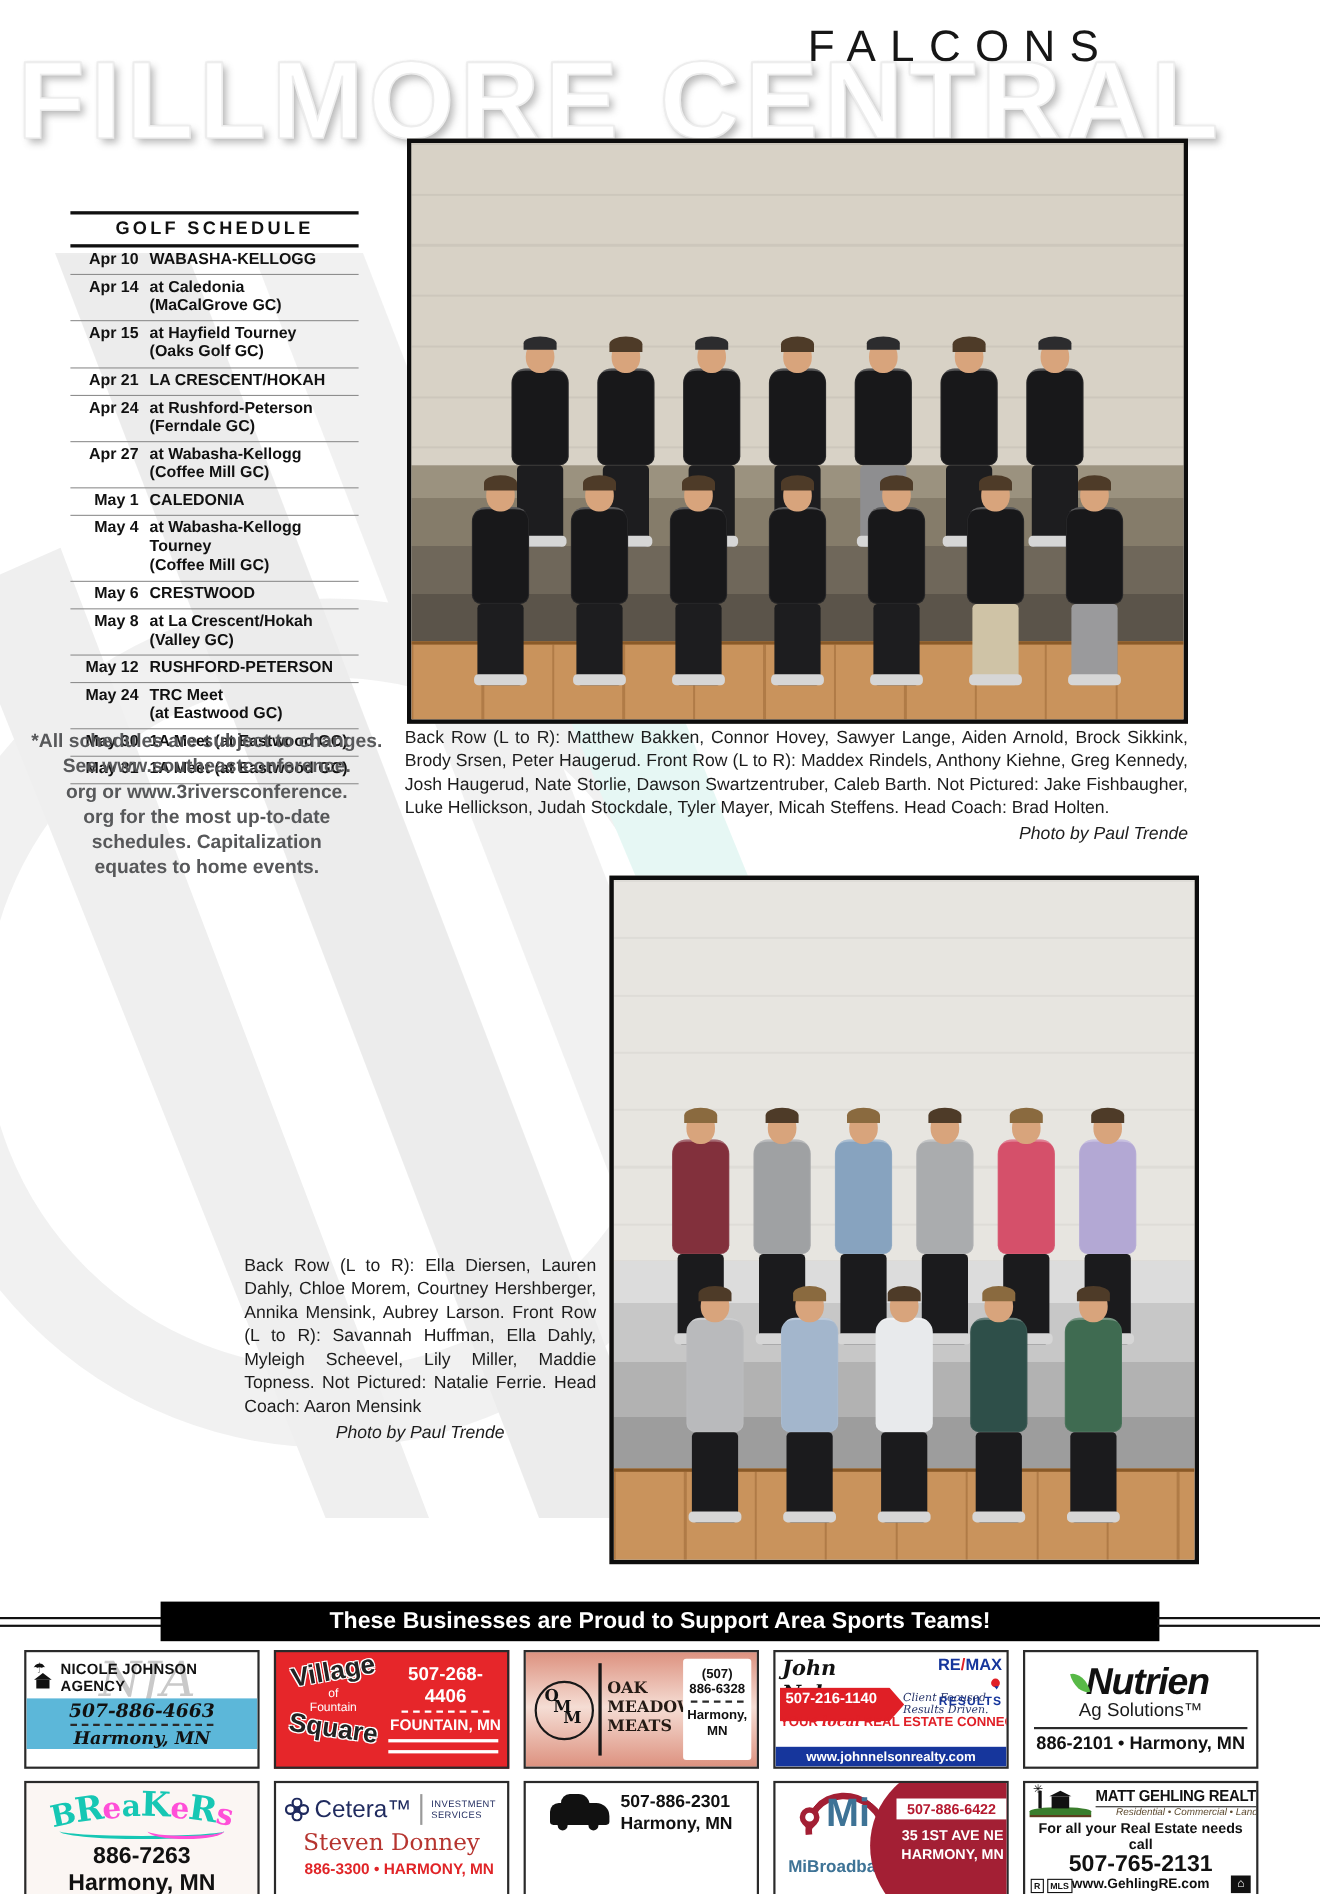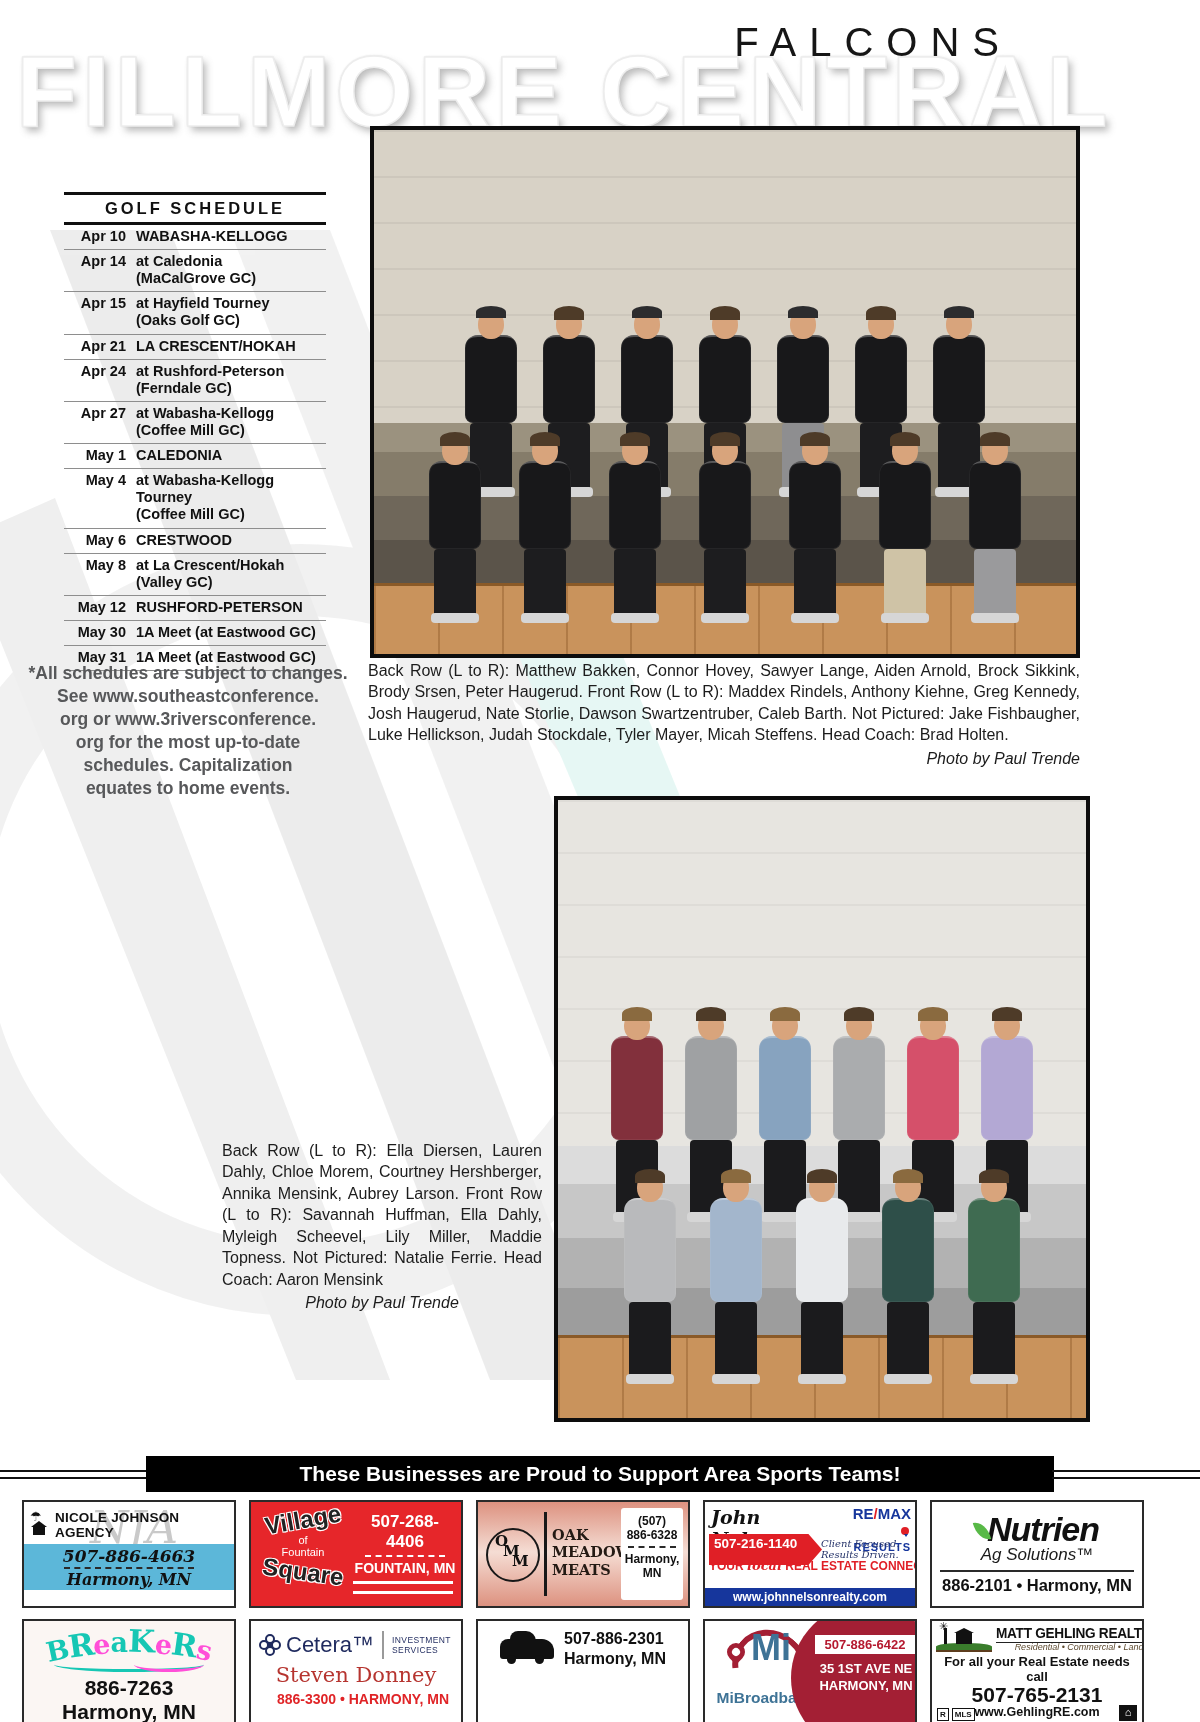--- a/index.html
+++ b/index.html
@@ -169,21 +169,21 @@
           font-size:12px;white-space:nowrap;}
   .jn-tag .loc{font-family:"DejaVu Serif",serif;font-style:italic;font-size:13px;}
   .jn-url{position:absolute;left:0;right:0;bottom:0;height:18px;background:#16369c;color:#fff;
           font-weight:bold;font-size:12px;text-align:center;line-height:18px;}
 
   
   .nut-wrap{text-align:center;padding-top:8px;}
   .nut-name{font-size:34px;font-weight:bold;letter-spacing:-1px;position:relative;display:inline-block;font-style:italic;}
   .leaf{display:inline-block;width:14px;height:20px;background:#58b947;
         border-radius:0 100% 0 100%;transform:rotate(-14deg);margin-right:-2px;}
-  .nut-sub{font-style:italic;font-size:17px;margin-top:-4px;color:#1a1a1a;text-align:center;}
+  .nut-sub{font-size:17px;margin-top:-4px;color:#1a1a1a;text-align:center;}
   .nut-info{font-weight:bold;font-size:16.5px;margin-top:5px;border-top:2px solid #2a2a2a;
             padding-top:4px;width:92%;margin-left:auto;margin-right:auto;}
 
   
   .ad-brk{background:#fbf6f3;}
   .brk-name{text-align:center;font-family:"DejaVu Serif",serif;font-weight:bold;font-size:27px;
             padding-top:4px;}
   .brk-name span{display:inline-block;}
   .brk-name span:nth-child(1){transform:rotate(-12deg) translateY(6px);}
   .brk-name span:nth-child(2){transform:rotate(-8deg) translateY(2px);font-size:31px;}
@@ -364,20 +364,27 @@
         </div>
 
         <div class="sched-row">
           <div class="sched-date">May 12</div>
           <div class="sched-opp">
             <span>RUSHFORD-PETERSON</span>
             
           </div>
         </div>
 
+        <div class="sched-row">
+          <div class="sched-date">May 24</div>
+          <div class="sched-opp">
+            <span>TRC Meet</span>
+            <span class="venue">(at Eastwood GC)</span>
+          </div>
+        </div>
 
         <div class="sched-row">
           <div class="sched-date">May 30</div>
           <div class="sched-opp">
             <span>1A Meet (at Eastwood GC)</span>
             
           </div>
         </div>
 
         <div class="sched-row">

